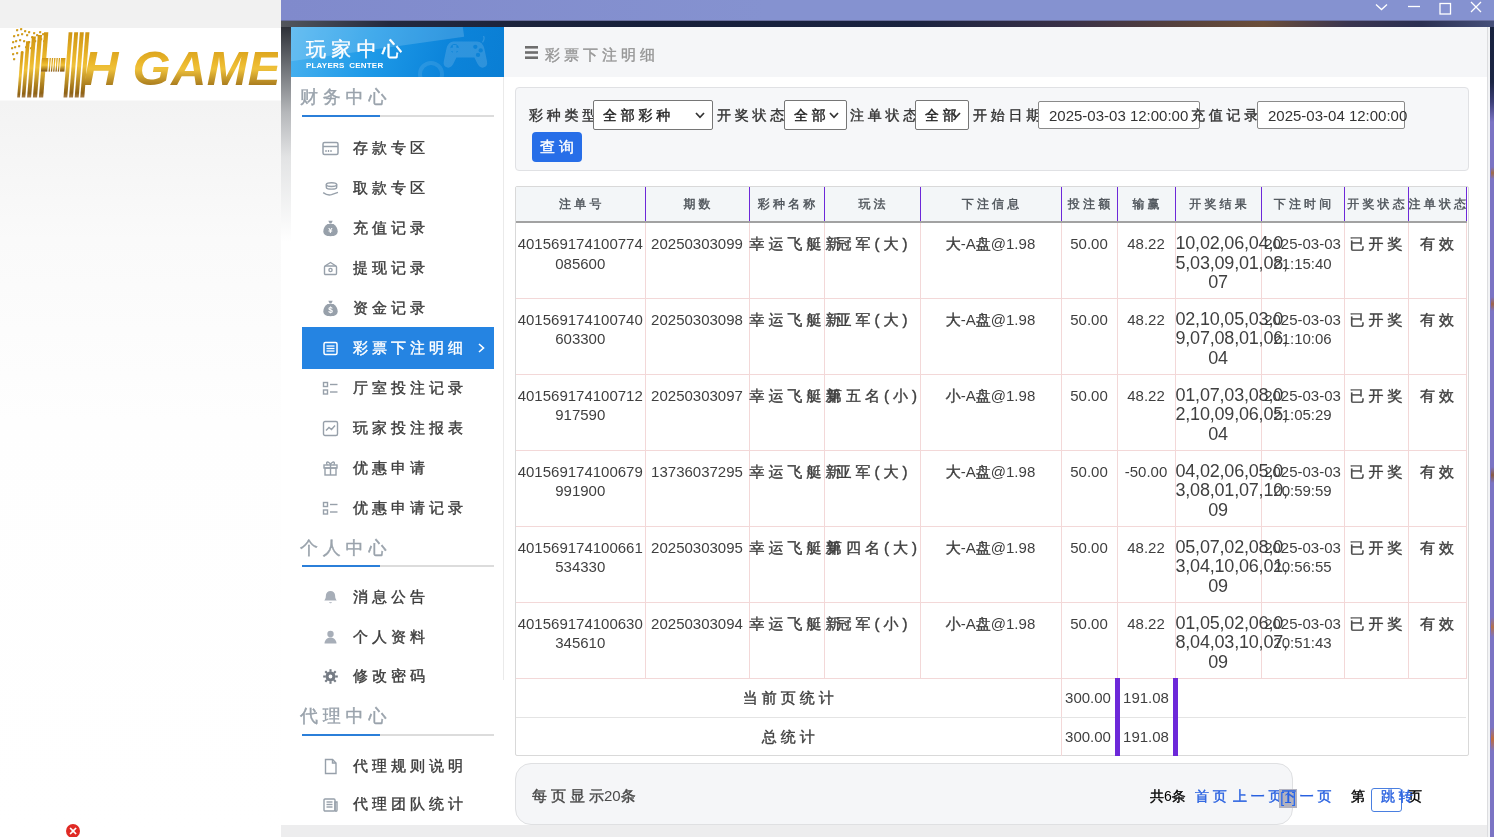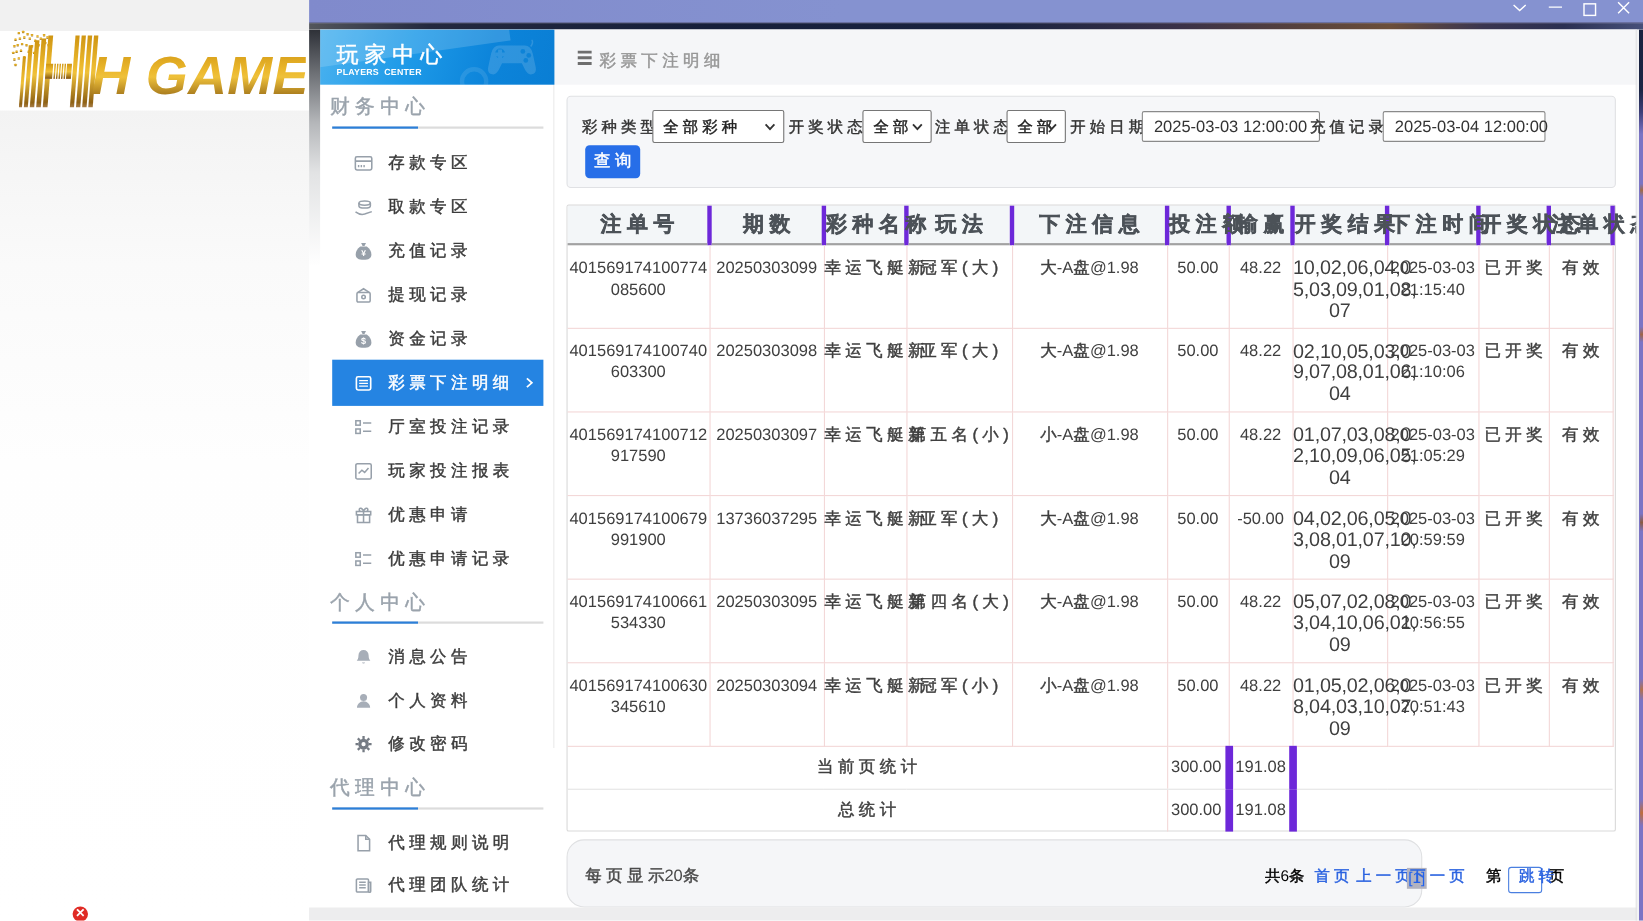--- a/index.html
+++ b/index.html
@@ -34,25 +34,25 @@
 #fcard{position:absolute;left:11px;top:60px;width:954px;height:84px;background:#f6f7f9;border:1px solid #e0e1e4;border-radius:4px}
 .flb{position:absolute;top:19px;font-size:14px;color:#333}
 .fsel{position:absolute;top:12px;height:30px;background:#fff;border:1px solid #767676;border-radius:2px}
 .fsel .st{position:absolute;left:9px;top:6px;font-size:14px;color:#222;white-space:nowrap}
 .fsel svg{position:absolute;right:7px;top:11px}
 .fin{position:absolute;top:13px;height:28px;background:#fff;border:1px solid #8a8a8a;border-radius:2px;font-size:15px;color:#333}
 .fin .it{position:absolute;left:10px;top:5px;white-space:nowrap}
 #qbtn{position:absolute;left:16px;top:44px;width:50px;height:30px;background:#276ee8;border-radius:4px;color:#fff;font-size:15px;text-align:center;line-height:30px}
 #tpanel{position:absolute;left:11px;top:159px;width:954px;height:570px;background:#fff;border:1px solid #d9d9d9;border-radius:2px}
 table{border-collapse:collapse;table-layout:fixed;width:950px}
-th{height:35px;background:#f3f6f8;font-size:19px;font-weight:bold;color:#4c5258;border-right:4px solid #6d28d9;border-bottom:2px solid #a2a2a2;padding:0;white-space:nowrap;overflow:visible}
+th{height:35px;background:#f3f6f8;font-size:12px;font-weight:normal;color:#4c5258;border-right:1px solid #6d28d9;border-bottom:2px solid #a2a2a2;padding:0;white-space:nowrap;overflow:visible}
 td{height:76px;font-size:15px;color:#3f3f3f;text-align:center;vertical-align:top;line-height:19.5px;border-right:1px solid #f3d8d8;border-bottom:1px solid #f3d8d8;padding:0;padding-top:11px;white-space:nowrap}
 td:nth-child(8){font-size:18px;letter-spacing:-.2px}
 tr.sum td{height:39px;vertical-align:middle;padding-top:0;border-right:none;border-bottom:1px solid #e4e4e4;font-size:15px;color:#3f3f3f}
-tr.sum td.vb{border-right:7px solid #6d28d9}
+tr.sum td.vb{border-right:5px solid #6d28d9}
 tr.sum td.vl{border-left:1px solid #f3d8d8}
 tr.sum:last-child td{border-bottom:none}
 #pgcard{position:absolute;left:11px;top:736px;width:778px;height:62px;background:#f5f6f8;border:1px solid #dfe0e2;border-radius:16px}
 #pgcard .lt{position:absolute;left:16px;top:23px;font-size:15px;color:#4a4a4a;white-space:nowrap}
 .pg{position:absolute;top:24px;font-size:14px;white-space:nowrap}
 .pl{color:#2a62e0}.pd{color:#000000}
 #pgnum{position:absolute;left:763px;top:25px;width:18px;height:19px;background:#b2b2bf;color:#1f62f0;font-size:14px;text-align:center;line-height:19px}
 #pgin{position:absolute;left:855px;top:24px;width:31px;height:24px;background:#fff;border:1px solid #4a7fe0;border-radius:3px}
 </style></head><body>
 <div id="left">

